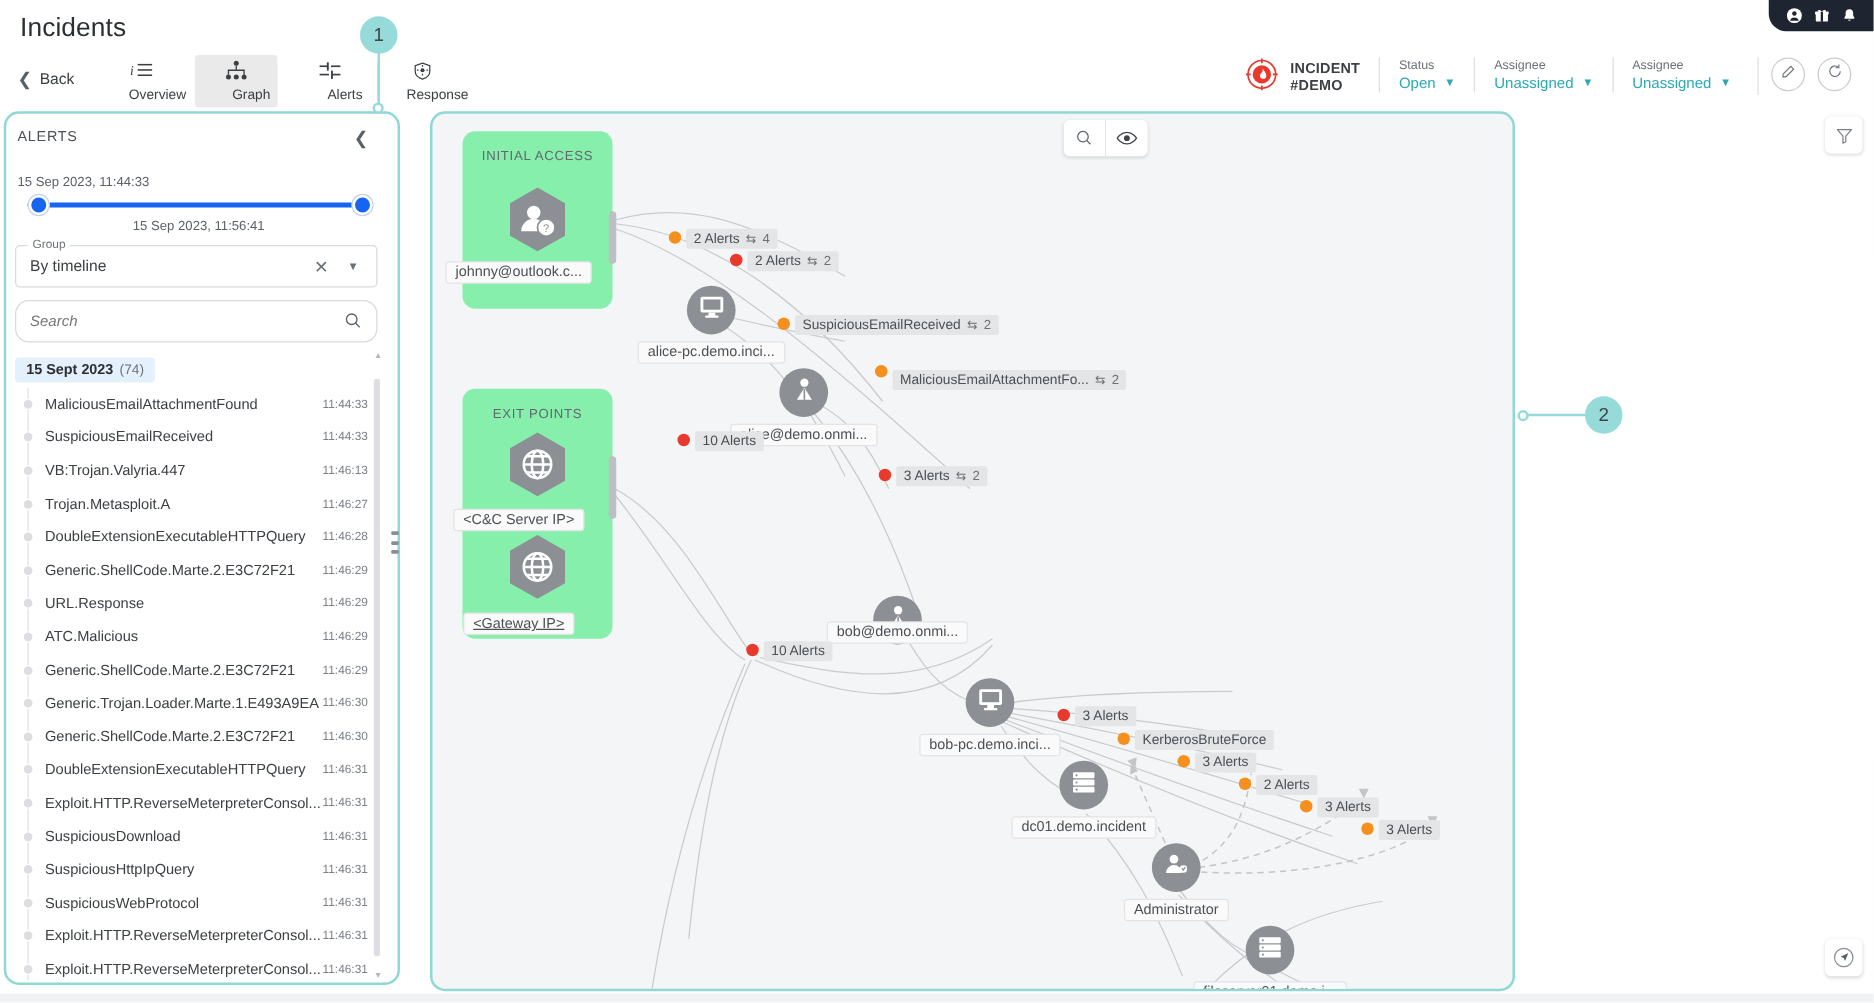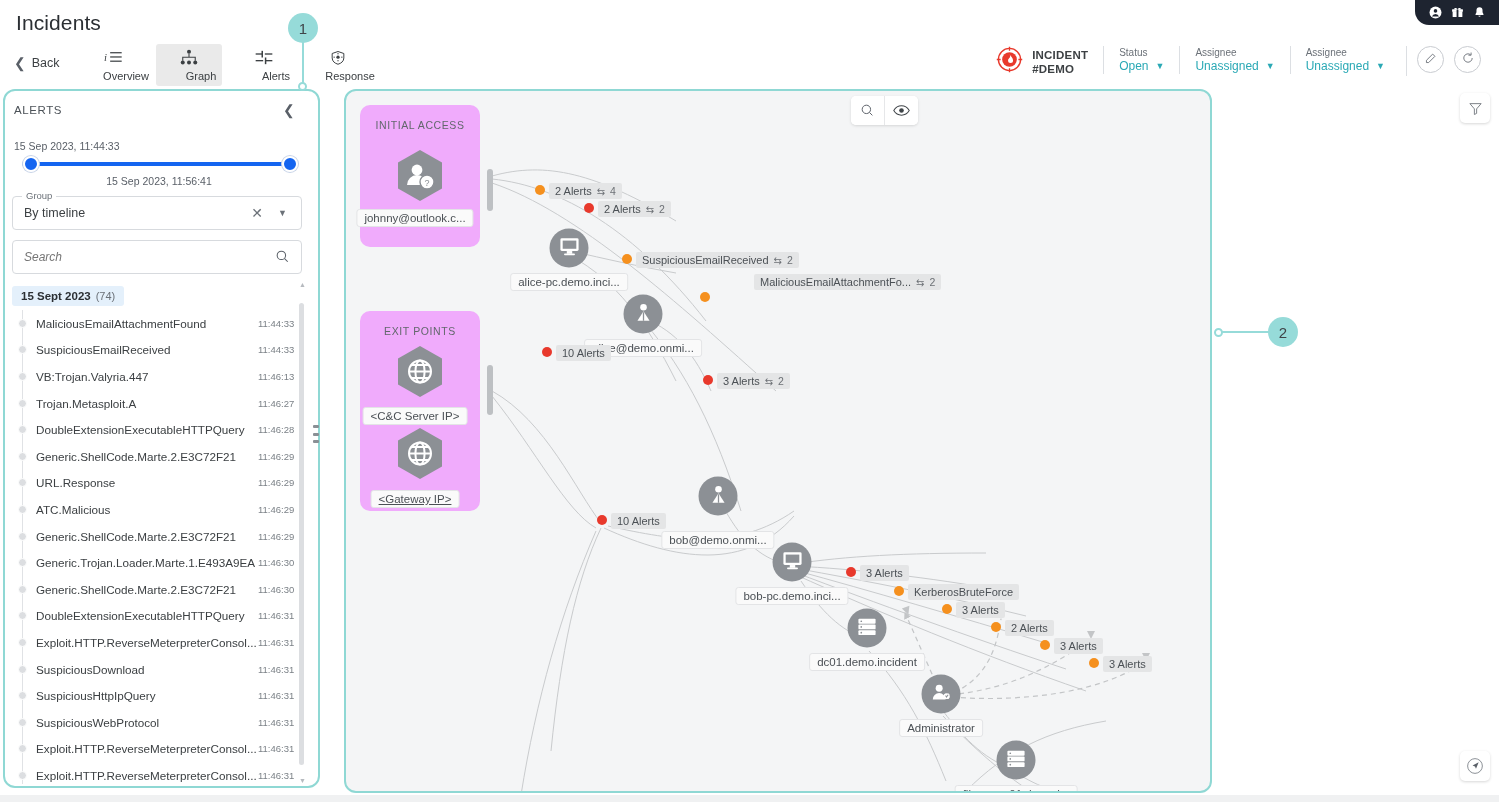--- a/index.html
+++ b/index.html
@@ -77,21 +77,21 @@
     border:1px solid #d7dade; border-radius:4px; background:#fff;
   }
   .field-group { top:196px; }
   .field-group .legend {
     position:absolute; left:9px; top:-7px; background:#fff; padding:0 4px;
     font-size:9.5px; color:#6b7178;
   }
   .field-group .val { position:absolute; left:11px; top:9px; font-size:12.5px; color:#3c4043; }
   .field-group .x { position:absolute; right:38px; top:8px; font-size:14px; color:#6b7178; cursor:pointer; }
   .field-group .cv { position:absolute; right:14px; top:11px; font-size:9px; color:#6b7178; cursor:pointer; }
-  .field-search { top:240px; }
+  .field-search { top:240px;border-radius:11px; }
   .field-search input {
     position:absolute; left:11px; top:1px; width:240px; height:30px; border:0; outline:0;
     font-size:12px; font-family:inherit; font-style:italic; color:#6b7178; background:transparent;
   }
   .field-search .si { position:absolute; right:11px; top:8px; }
 
   .daypill {
     position:absolute; left:12px; top:286px; height:20px; padding:0 9px;
     background:#e4f0fb; border-radius:3px; display:flex; align-items:center; gap:5px;
   }
@@ -115,21 +115,21 @@
   .lp-resize { position:absolute; left:313px; top:425px; width:6px; height:18px; display:flex; flex-direction:column; justify-content:space-between; }
   .lp-resize i { display:block; width:6px; height:3px; background:#8a8f95; border-radius:1px; }
 
   
   .graphpanel {
     position:absolute; left:344px; top:89px; width:868px; height:704px;
     border:2px solid #8fd8d4; border-radius:12px; background:#f4f5f6; overflow:hidden;
   }
   .gp-inner { position:absolute; inset:0; }
   .gcol {
-    position:absolute; left:14px; width:120px; background:#f0abfc; border-radius:10px;
+    position:absolute; left:24px; width:120px; background:#86efac; border-radius:10px;
   }
   .gcol .ttl {
     position:absolute; left:0; right:0; top:14px; text-align:center;
     font-size:10.5px; letter-spacing:.6px; color:#62676c;
   }
   .hexnode { position:absolute; left:50%; transform:translateX(-50%); }
   .nodelabel {
     position:absolute; transform:translateX(-50%);
     background:#fafafa; border:1px solid #e3e4e6; border-radius:3px;
     padding:2px 7px; font-size:11.5px; color:#4b5055; white-space:nowrap;
@@ -591,21 +591,21 @@
             </svg></span>
         </div>
         <div class="nodelabel" style="left: 297px; top: 248px;">alice@demo.onmi...</div>
         <div class="gnode" style="left: 372px; top: 405px;">
           <span><svg width="22" height="22" viewBox="0 0 24 24">
               <circle cx="12" cy="6.2" r="3.6" fill="#fff"></circle>
               <path d="M12 10.6 L18.6 21 H5.4 z" fill="#fff"></path>
               <path d="M12 11.6 v9.4" stroke="#8c9095" stroke-width="1.4"></path>
             </svg></span>
         </div>
-        <div class="nodelabel" style="left: 372px; top: 440px;">bob@demo.onmi...</div>
+        <div class="nodelabel" style="left: 372px; top: 406px;">bob@demo.onmi...</div>
         <div class="gnode" style="left: 446px; top: 471px;">
           <span><svg width="22" height="20" viewBox="0 0 24 22">
               <rect x="2" y="2" width="20" height="14" rx="1.6" fill="#fff"></rect>
               <rect x="4.5" y="4.5" width="15" height="9" fill="#8c9095"></rect>
               <rect x="9" y="16" width="6" height="3" fill="#fff"></rect>
               <rect x="6" y="18.6" width="12" height="2" rx="1" fill="#fff"></rect>
             </svg></span>
         </div>
         <div class="nodelabel" style="left: 446px; top: 496px;">bob-pc.demo.inci...</div>
         <div class="gnode" style="left: 521px; top: 537px;">
@@ -652,21 +652,21 @@
           <span class="sw">⇆</span>
           <span class="ct">2</span>
         </div>
         <div class="gdot" style="left: 281px; top: 168px; background: rgb(245, 144, 30);"></div>
         <div class="gbadge" style="left: 290px; top: 169px;">
           <span>SuspiciousEmailReceived</span>
           <span class="sw">⇆</span>
           <span class="ct">2</span>
         </div>
         <div class="gdot" style="left: 359px; top: 206px; background: rgb(245, 144, 30);"></div>
-        <div class="gbadge" style="left: 368px; top: 191px; margin-left: 40px;">
+        <div class="gbadge" style="left: 368px; top: 213px;">
           <span>MaliciousEmailAttachmentFo...</span>
           <span class="sw">⇆</span>
           <span class="ct">2</span>
         </div>
         <div class="gdot" style="left: 201px; top: 261px; background: rgb(232, 57, 44);"></div>
         <div class="gbadge" style="left: 210px; top: 262px;">
           <span>10 Alerts</span>
         </div>
         <div class="gdot" style="left: 362px; top: 289px; background: rgb(232, 57, 44);"></div>
         <div class="gbadge" style="left: 371px; top: 290px;">

